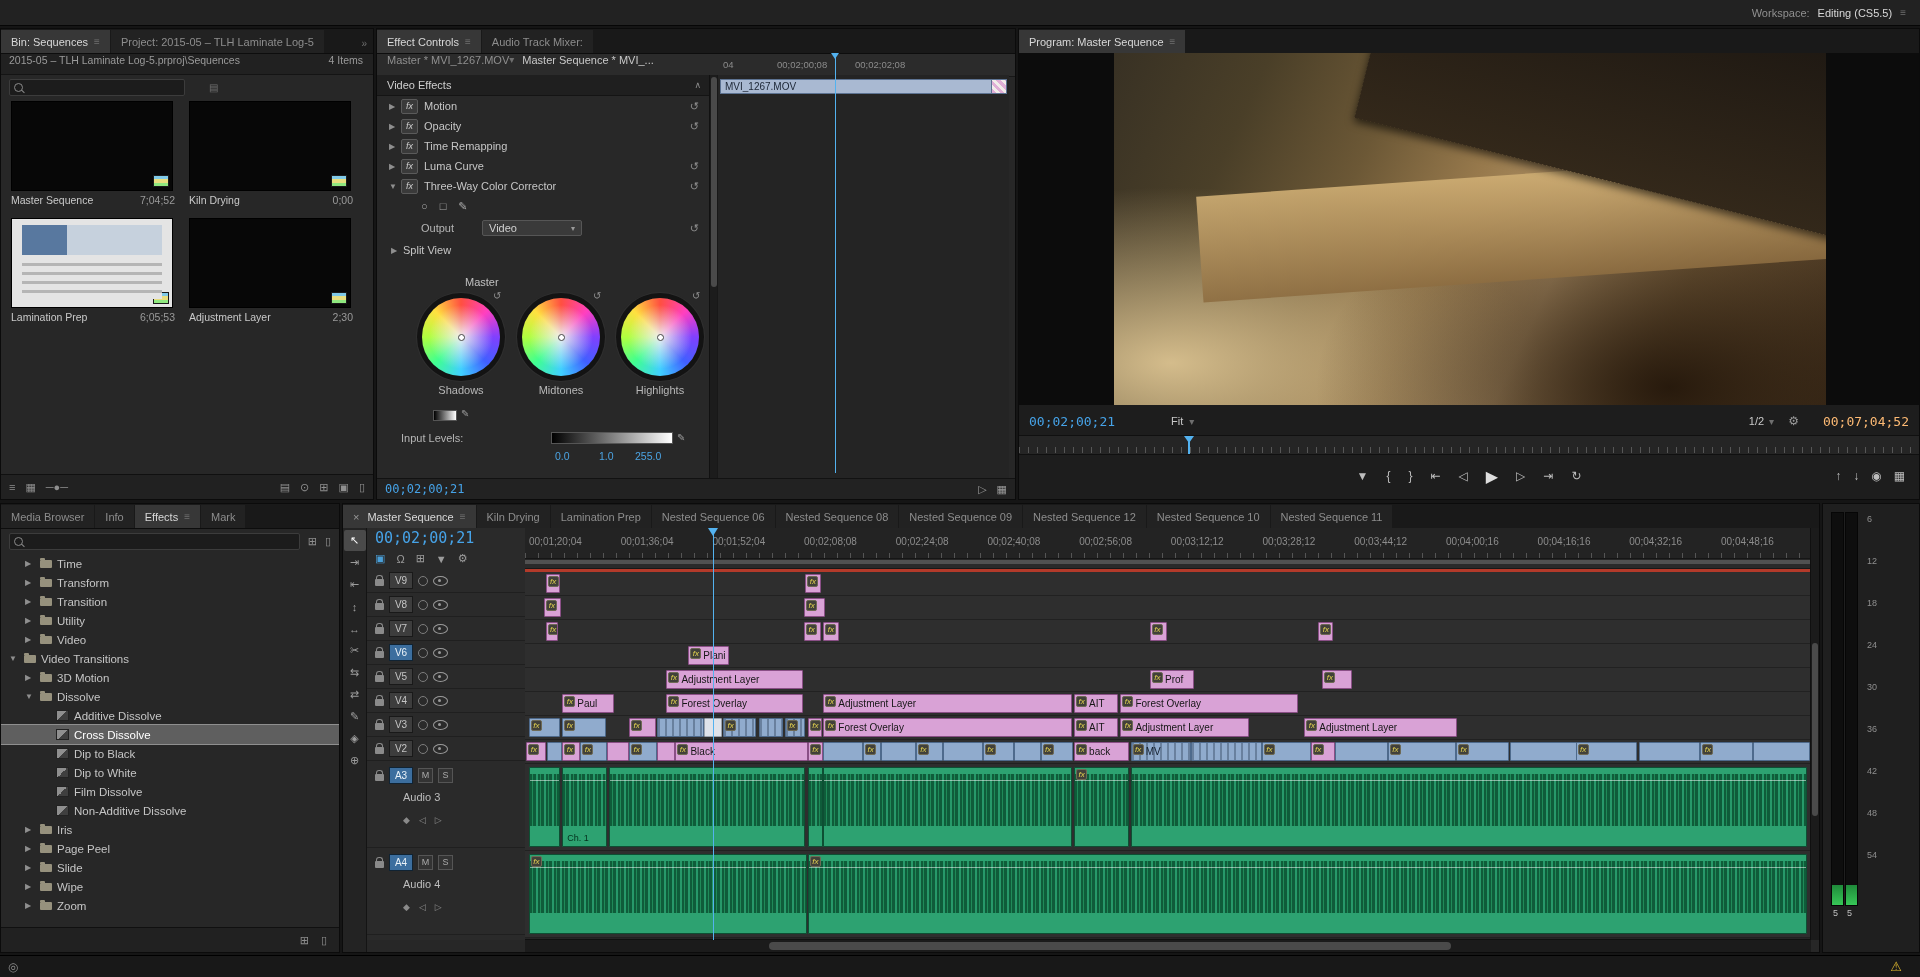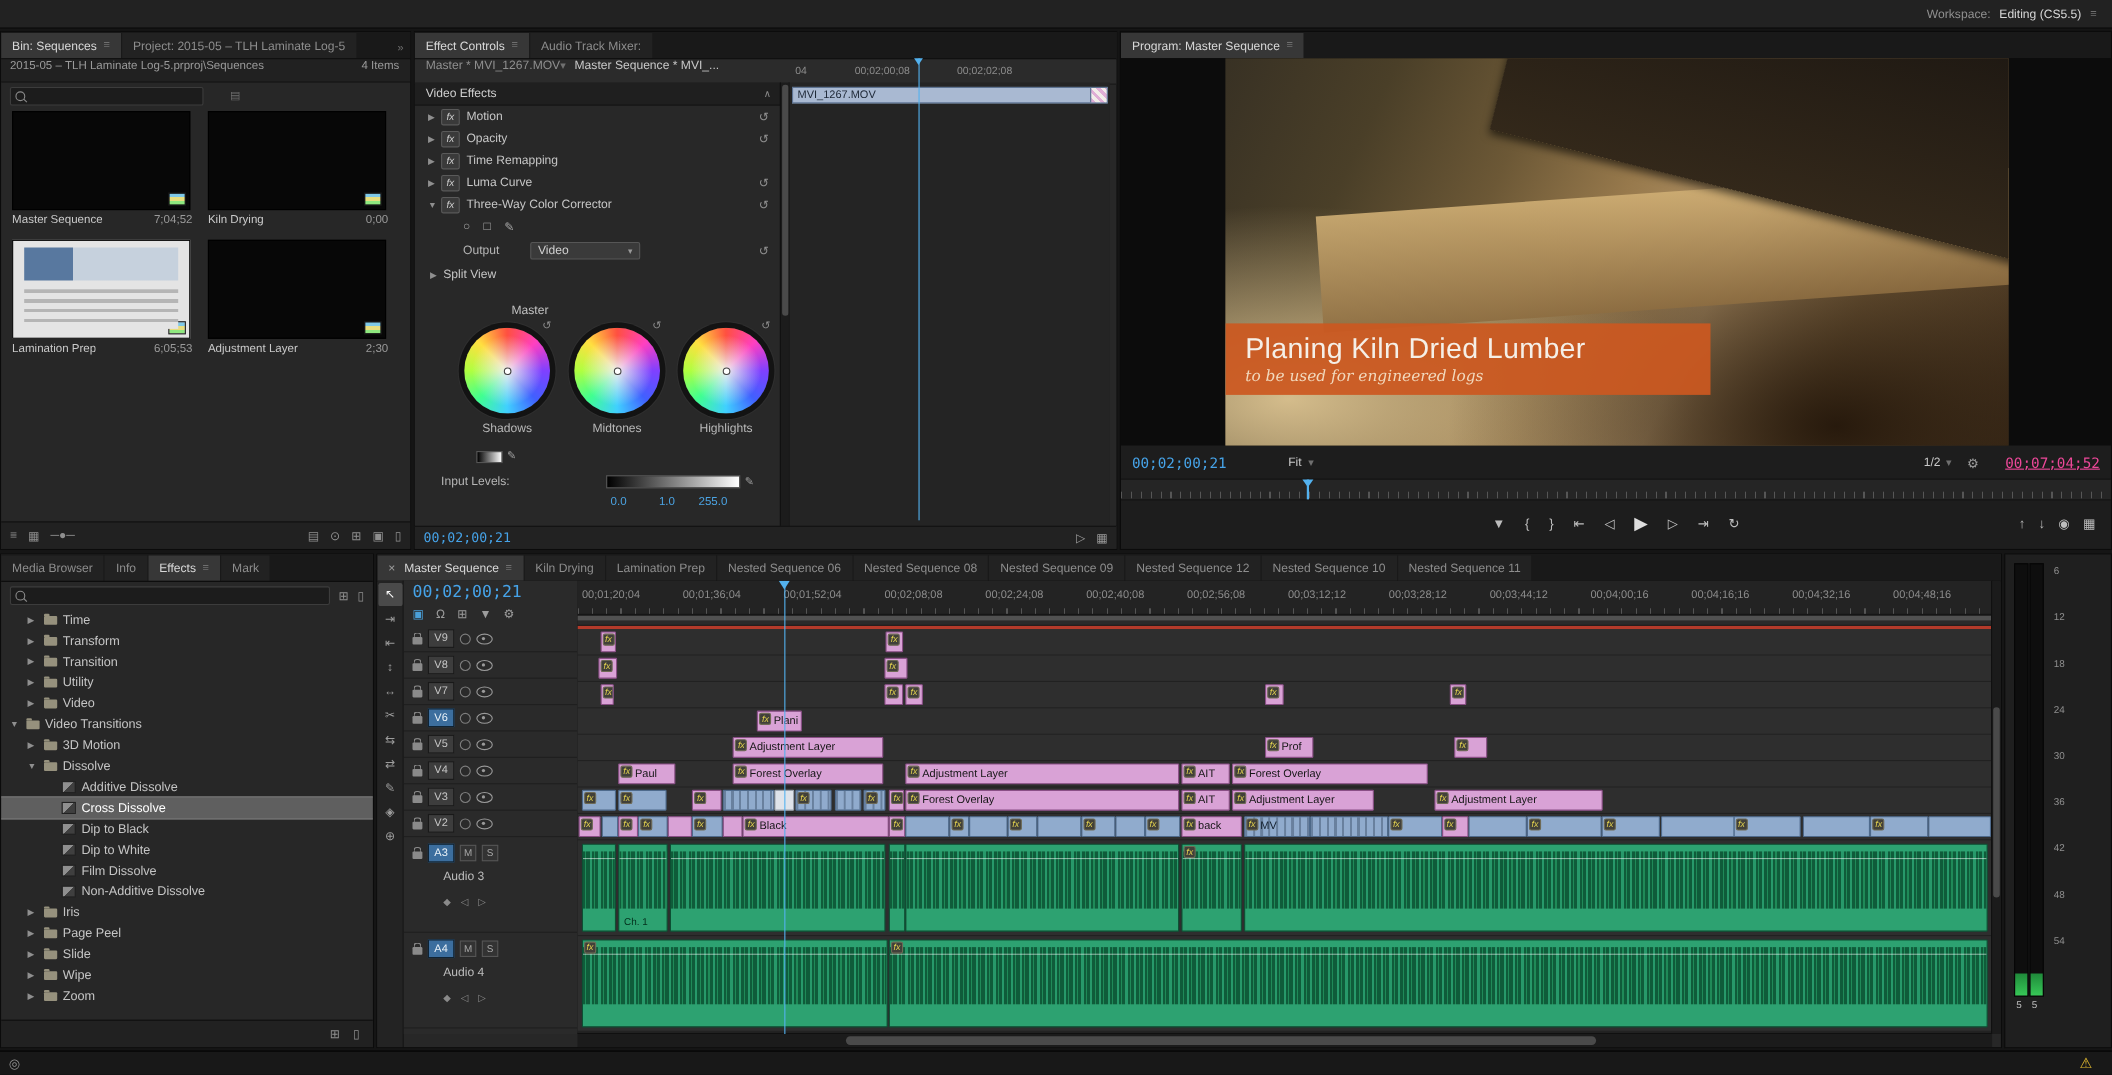--- a/index.html
+++ b/index.html
@@ -285,21 +285,21 @@
       <div class="tab">
         <span>Audio Track Mixer: </span>
       </div>
     </div>
     <div class="ec-subhdr">
       <span class="ec-ctx1">Master * MVI_1267.MOV</span>
       <span class="menu-glyph">▾</span>
       <span class="ec-ctx2">Master Sequence * MVI_...</span>
       <span class="ec-rlabel" style="left:346px;">04</span>
       <span class="ec-rlabel" style="left:400px;">00;02;00;08</span>
-      <span class="ec-rlabel" style="left:493px;">00;02;02;08</span>
+      <span class="ec-rlabel" style="left:478px;">00;02;02;08</span>
     </div>
     <div class="ec-body">
       <div class="ec-left">
         <div class="ec-section">
           <span>Video Effects</span>
           <span class="collapse">∧</span>
         </div>
         <div class="ec-row">
           <span class="twirl">▶</span>
           <span class="ecfx">fx</span>
@@ -390,39 +390,35 @@
     <div class="tabbar">
       <div class="tab active">
         <span>Program: Master Sequence</span>
         <span class="menu-glyph">≡</span>
       </div>
     </div>
     <div class="pm-video-area">
       <div class="pm-video">
         <div class="pm-slab"></div>
         <div class="pm-blade"></div>
-        <div class="pm-banner">
-          <div class="pm-title">Planing Kiln Dried Lumber</div>
-          <div class="pm-sub">to be used for engineered logs</div>
-        </div>
       </div>
     </div>
     <div class="pm-controls">
       <span class="tc mono blue">00;02;00;21</span>
       <span class="pm-fit">
         <span>Fit</span>
         <span class="menu-glyph">▾</span>
       </span>
       <span class="pm-right">
         <span class="pm-zoom">
           <span>1/2</span>
           <span class="menu-glyph">▾</span>
         </span>
         <span class="gear">⚙</span>
-        <span class="tc mono" style="color:#ec4899;text-decoration:underline;">00;07;04;52</span>
+        <span class="tc mono" style="color:#fdba74;">00;07;04;52</span>
       </span>
     </div>
     <div class="pm-scrub">
       <div class="ticks"></div>
       <div class="pm-playhead" id="pm-playhead" style="left: 18.8%;"></div>
     </div>
     <div class="pm-transport" id="pm-transport">
         <span class="ticon">▼</span>
         <span class="ticon">{</span>
         <span class="ticon">}</span>

